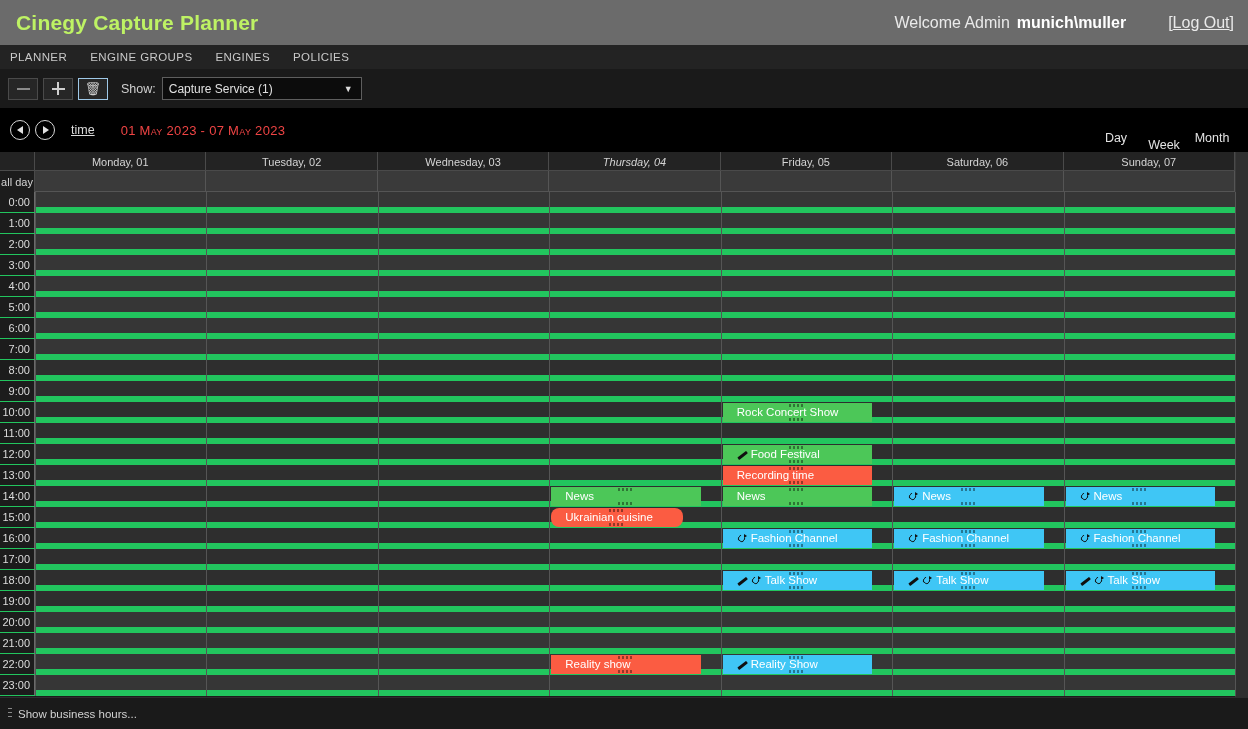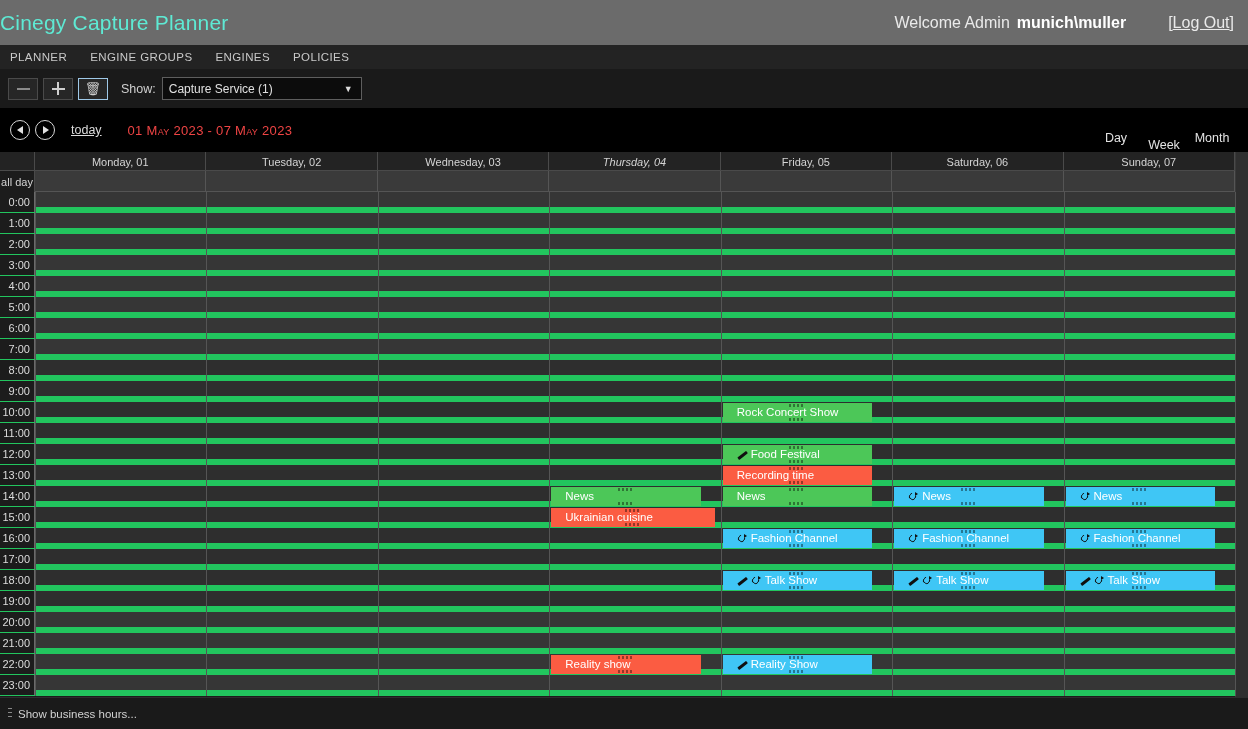--- a/index.html
+++ b/index.html
@@ -25,23 +25,24 @@
   
   .titlebar {
     position: absolute;
     left: 0; top: 0;
     width: 1248px; height: 45px;
     background: #6b6b6b;
     display: flex;
     align-items: center;
   }
   .app-title {
+    margin-left: 16px;
     font-size: 21px;
-    font-weight: normal;
-    color: #5eead4;
+    font-weight: bold;
+    color: #bef264;
     letter-spacing: 0.2px;
   }
   .title-right {
     margin-left: auto;
     margin-right: 14px;
     display: flex;
     align-items: baseline;
     gap: 0px;
     font-size: 16px;
     color: #e4e4e4;
@@ -432,21 +433,21 @@
   </div>
 
   <div class="navstrip">
     <div class="nav-left">
       <div class="circ-btn">
         <span class="tri-l"></span>
       </div>
       <div class="circ-btn">
         <span class="tri-r"></span>
       </div>
-      <div class="today-btn">today</div>
+      <div class="today-btn">time</div>
       <div class="date-range">01 May 2023 - 07 May 2023</div>
     </div>
     <div class="view-btns">
       <div class="view-btn">Day</div>
       <div class="view-btn active">Week</div>
       <div class="view-btn">Month</div>
     </div>
   </div>
 
   <div class="cal">
@@ -592,21 +593,21 @@
             <span class="handle bot"></span>
           </div>
           <div class="event" style="left: 1065.57px; width: 149.429px; top: 295px; background: rgb(63, 198, 245);">
             <span class="handle top"></span>
             <span class="ev-icons">
               <span class="ico-repeat"></span>
             </span>
             <span class="ev-title">News</span>
             <span class="handle bot"></span>
           </div>
-          <div class="event" style="left: 551.286px; width: 164px; top: 316px; background: rgb(251, 92, 66);">
+          <div class="event" style="left: 551.286px; width: 132px; top: 316px; background: rgb(251, 92, 66); border-radius: 8px;">
             <span class="handle top"></span>
             <span class="ev-title">Ukrainian cuisine</span>
             <span class="handle bot"></span>
           </div>
           <div class="event" style="left: 722.714px; width: 149.429px; top: 337px; background: rgb(63, 198, 245);">
             <span class="handle top"></span>
             <span class="ev-icons">
               <span class="ico-repeat"></span>
             </span>
             <span class="ev-title">Fashion Channel</span>

